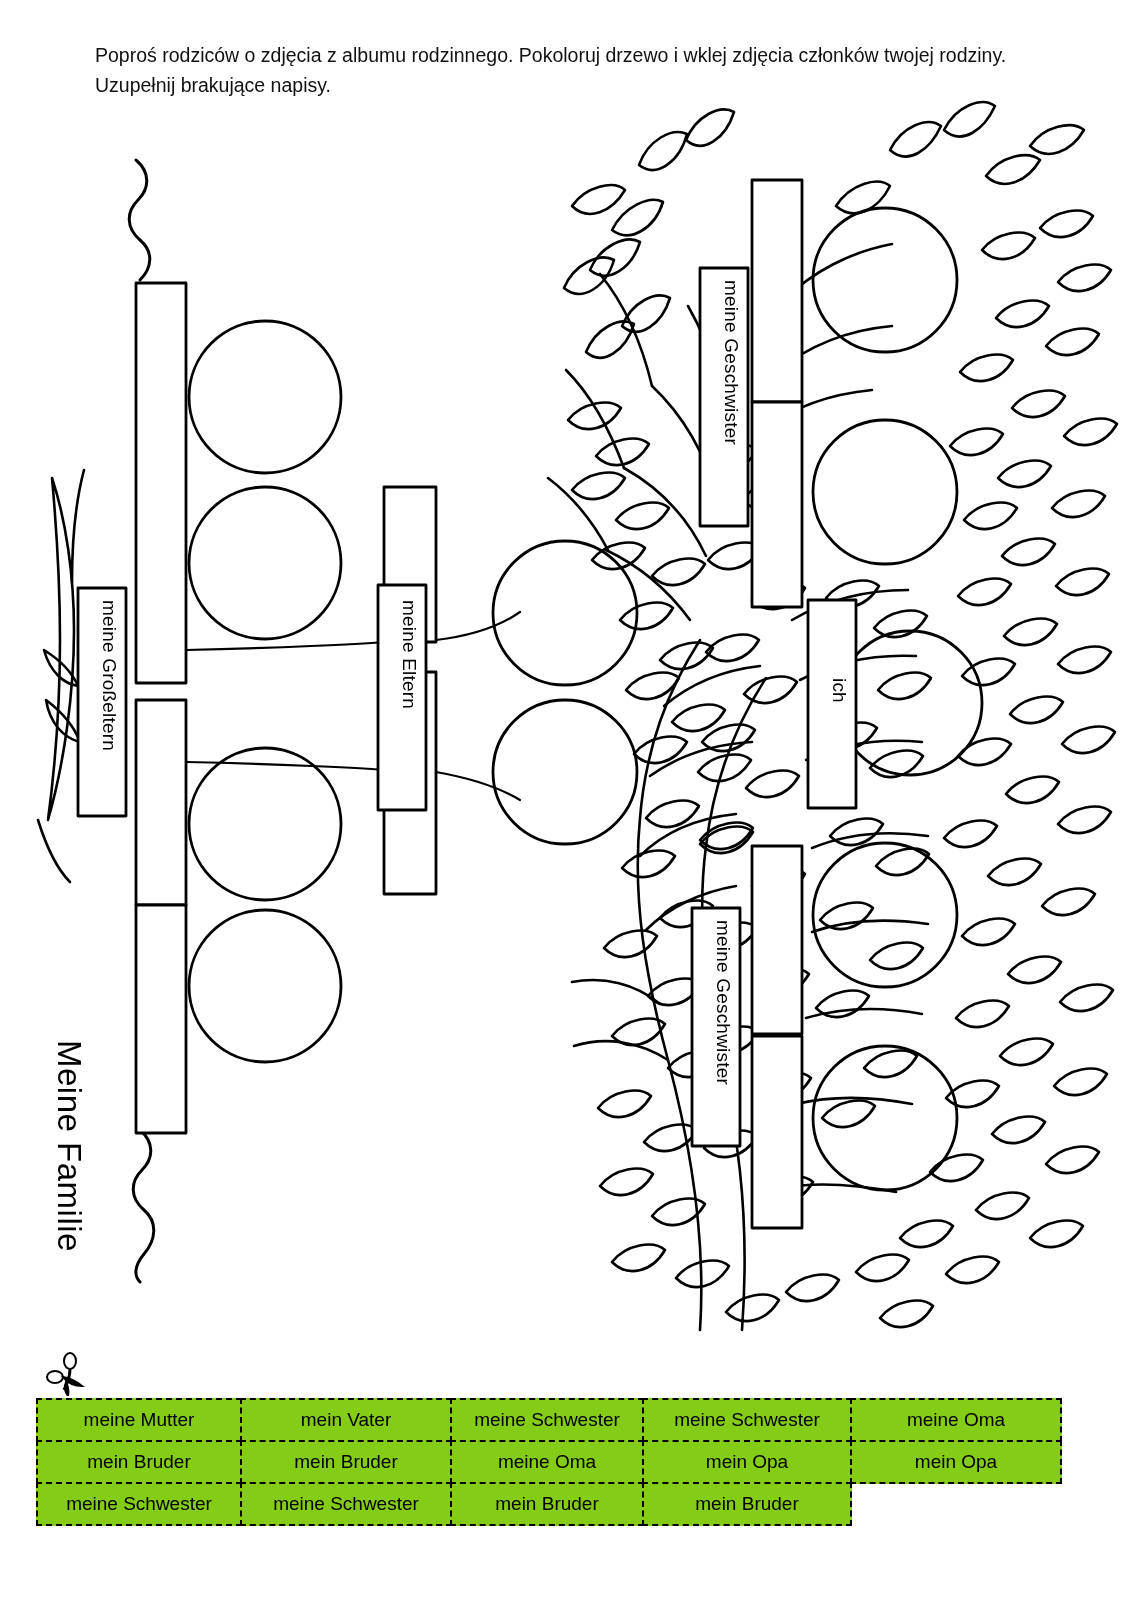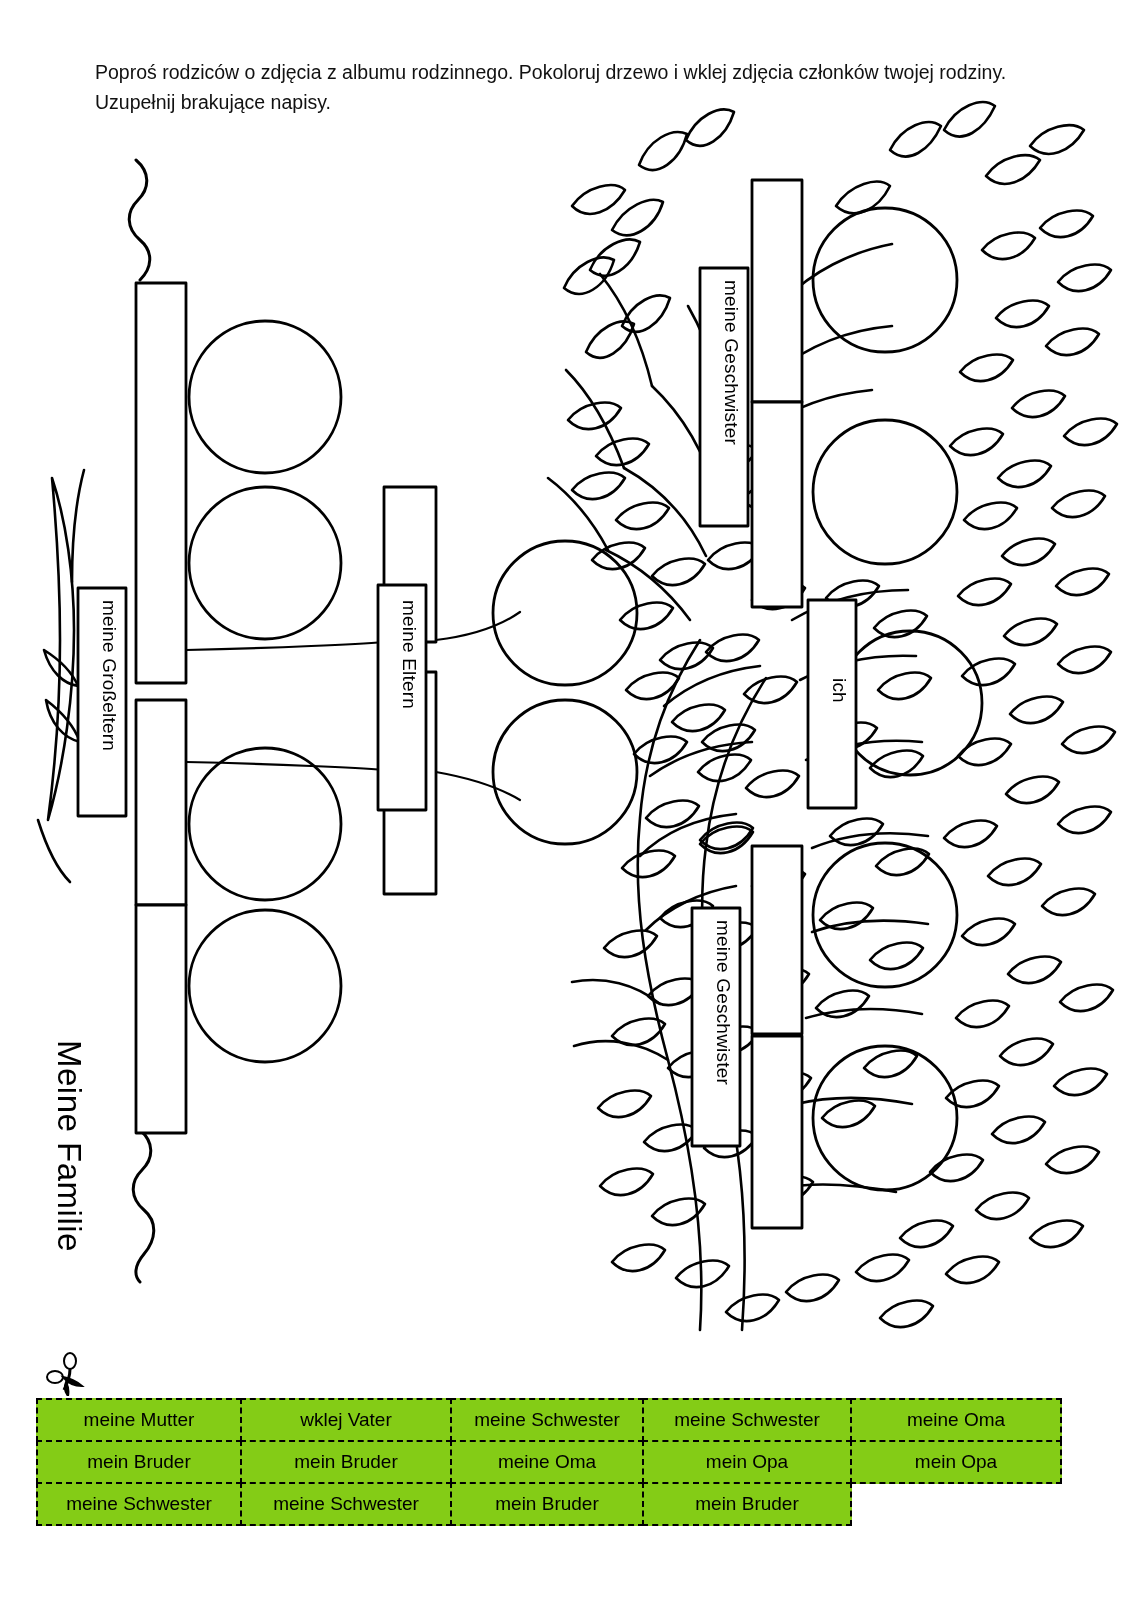--- a/index.html
+++ b/index.html
@@ -4,21 +4,21 @@
 <style>
   html,body{margin:0;padding:0;background:#ffffff;}
   body{
     width:1131px;height:1600px;position:relative;overflow:hidden;
     font-family:"Liberation Sans", sans-serif;color:#000;
   }
   #sheet{position:absolute;left:0;top:0;width:1131px;height:1600px;}
 
   
   .instruction{
-    position:absolute;left:95px;top:57px;width:940px;
+    position:absolute;left:95px;top:40px;width:940px;
     font-size:19.5px;line-height:1.55;color:#111;
   }
 
   
   #art{position:absolute;left:0;top:0;width:1131px;height:1600px;}
 
   
   .vlabel{
     position:absolute;
     transform-origin:0 0;
@@ -287,21 +287,21 @@
       <ellipse cx="9" cy="25" rx="8" ry="6" fill="#fff"></ellipse>
       <path d="M24,17 C24,24 22,30 18,38" fill="none" stroke-width="3"></path>
       <path d="M17,25 C23,26 30,29 36,34 C29,34 22,31 17,25 Z"></path>
       <path d="M20,30 C22,34 23,39 22,44 C19,40 18,35 20,30 Z"></path>
     </g>
   </svg>
 
   <div id="cutstrip">
     <div class="cutrow">
       <div class="cutcell w-a">meine Mutter</div>
-      <div class="cutcell w-b">wklej Vater</div>
+      <div class="cutcell w-b">mein Vater</div>
       <div class="cutcell w-c">meine Schwester</div>
       <div class="cutcell w-d">meine Schwester</div>
       <div class="cutcell w-e">meine Oma</div>
     </div>
     <div class="cutrow">
       <div class="cutcell w-a">mein Bruder</div>
       <div class="cutcell w-b">mein Bruder</div>
       <div class="cutcell w-c">meine Oma</div>
       <div class="cutcell w-d">mein Opa</div>
       <div class="cutcell w-e">mein Opa</div>

